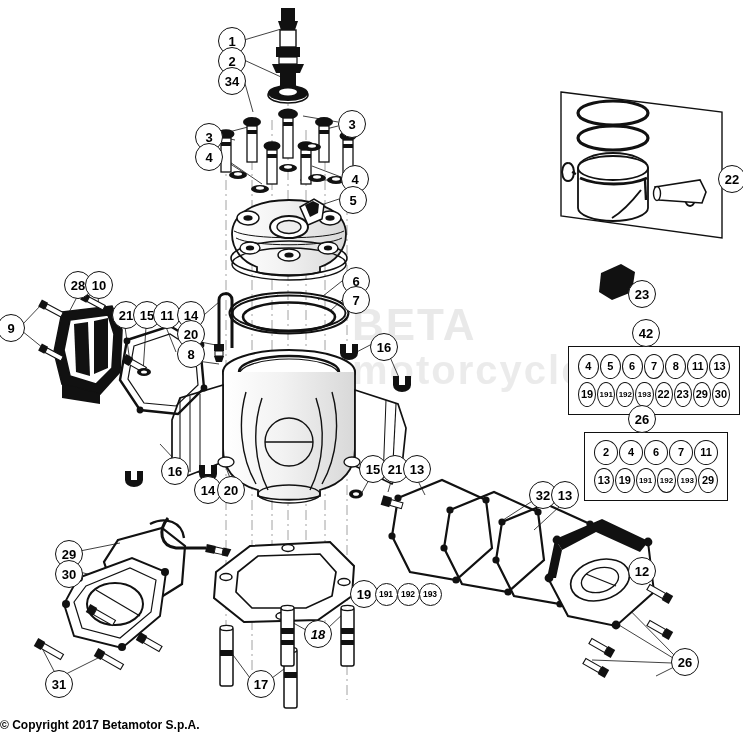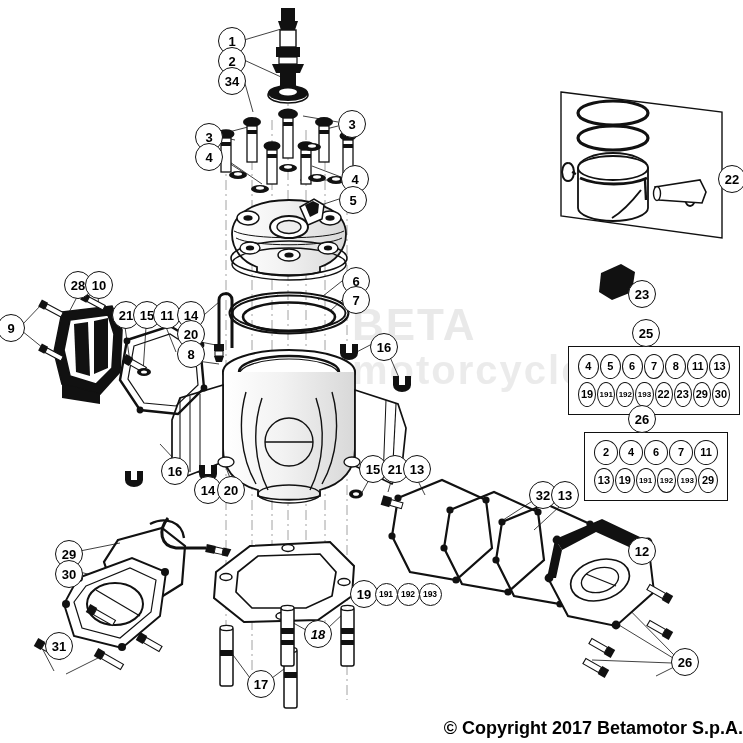--- a/index.html
+++ b/index.html
@@ -30,22 +30,22 @@
         width:23px;height:23px;display:flex;align-items:center;justify-content:center;
         font-size:11px;font-weight:700;line-height:1;}
   .chip.three{font-size:8px;}
   .stem{position:absolute;width:1.4px;background:#111;z-index:37;}
 
   
   .wm{position:absolute;z-index:5;color:#cfcfcf;font-weight:700;
       font-family:"Liberation Sans",sans-serif;
       letter-spacing:2px;user-select:none;white-space:nowrap;text-align:right;}
 
-  .copy{position:absolute;left:0;right:0;text-align:right;
-        font-size:18px;font-weight:700;z-index:45;
+  .copy{position:absolute;left:0;right:0;text-align:left;
+        font-size:12px;font-weight:700;z-index:45;
         font-family:"Liberation Sans",sans-serif;}
 </style>
 </head>
 <body>
 
 <div id="stage">
 
   <div class="wm" style="left:352px;top:300px;font-size:44px;opacity:.45;">BETA</div>
   <div class="wm" style="left:352px;top:348px;font-size:40px;opacity:.4;">motorcycles</div>
 
@@ -576,34 +576,34 @@
       <div class="cal" style="left: 190px; top: 353px;">8</div>
       <div class="cal" style="left: 383px; top: 346px;">16</div>
       <div class="cal" style="left: 174px; top: 470px;">16</div>
       <div class="cal" style="left: 207px; top: 489px;">14</div>
       <div class="cal" style="left: 230px; top: 489px;">20</div>
       <div class="cal" style="left: 372px; top: 468px;">15</div>
       <div class="cal" style="left: 394px; top: 468px;">21</div>
       <div class="cal" style="left: 416px; top: 468px;">13</div>
       <div class="cal" style="left: 68px; top: 553px;">29</div>
       <div class="cal" style="left: 68px; top: 573px;">30</div>
-      <div class="cal" style="left: 58px; top: 645px;">31</div>
+      <div class="cal" style="left: 58px; top: 683px;">31</div>
       <div class="cal" style="left: 260px; top: 683px; text-align: center;">17</div>
       <div class="cal" style="left: 317px; top: 633px; font-style: italic;">18</div>
       <div class="cal" style="left: 363px; top: 593px;">19</div>
       <div class="cal xs" style="left: 385px; top: 593px;">191</div>
       <div class="cal xs" style="left: 407px; top: 593px;">192</div>
       <div class="cal xs" style="left: 429px; top: 593px;">193</div>
       <div class="cal" style="left: 542px; top: 494px;">32</div>
       <div class="cal" style="left: 564px; top: 494px;">13</div>
-      <div class="cal" style="left: 641px; top: 550px;">12</div>
+      <div class="cal" style="left: 641px; top: 570px;">12</div>
       <div class="cal" style="left: 684px; top: 661px;">26</div>
       <div class="cal" style="left: 731px; top: 178px;">22</div>
       <div class="cal" style="left: 641px; top: 293px;">23</div>
-      <div class="cal" style="left: 645px; top: 332px;">25</div>
+      <div class="cal" style="left: 645px; top: 332px;">42</div>
       <div class="cal" style="left: 641px; top: 418px;">26</div>
     </div>
 
   <div id="tables">
       <div class="numbox" style="left: 568px; top: 346px; width: 152px;">
         <div class="numrow">
           <div class="chip">4</div>
           <div class="chip">5</div>
           <div class="chip">6</div>
           <div class="chip">7</div>

